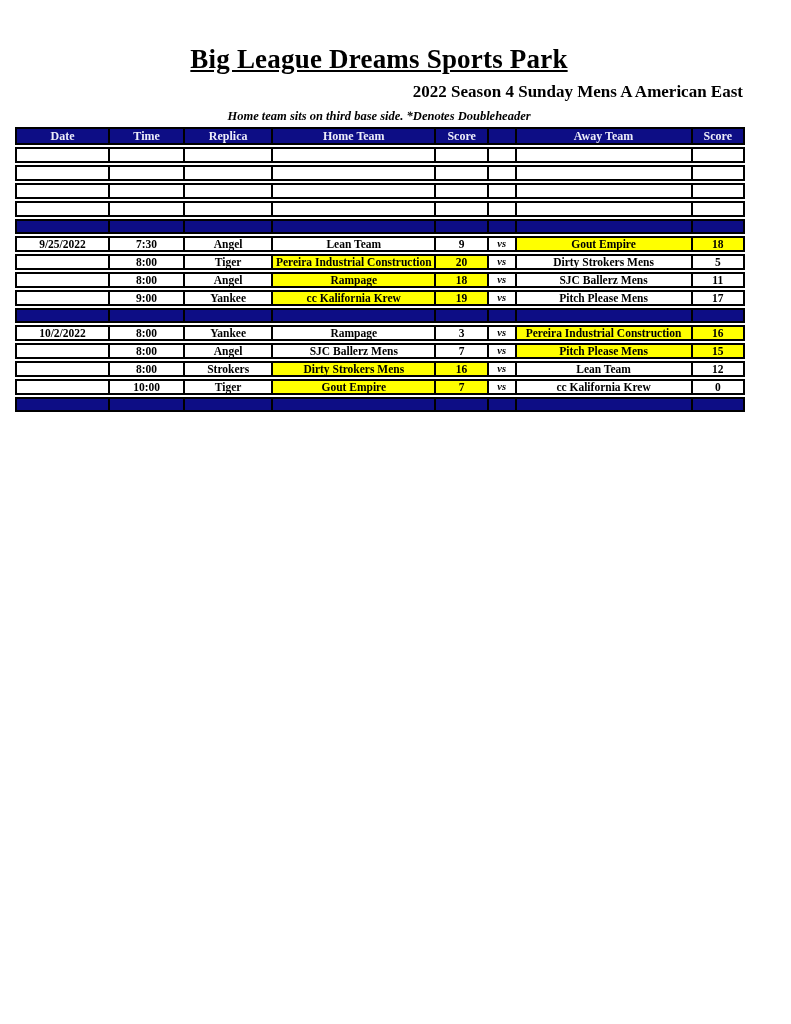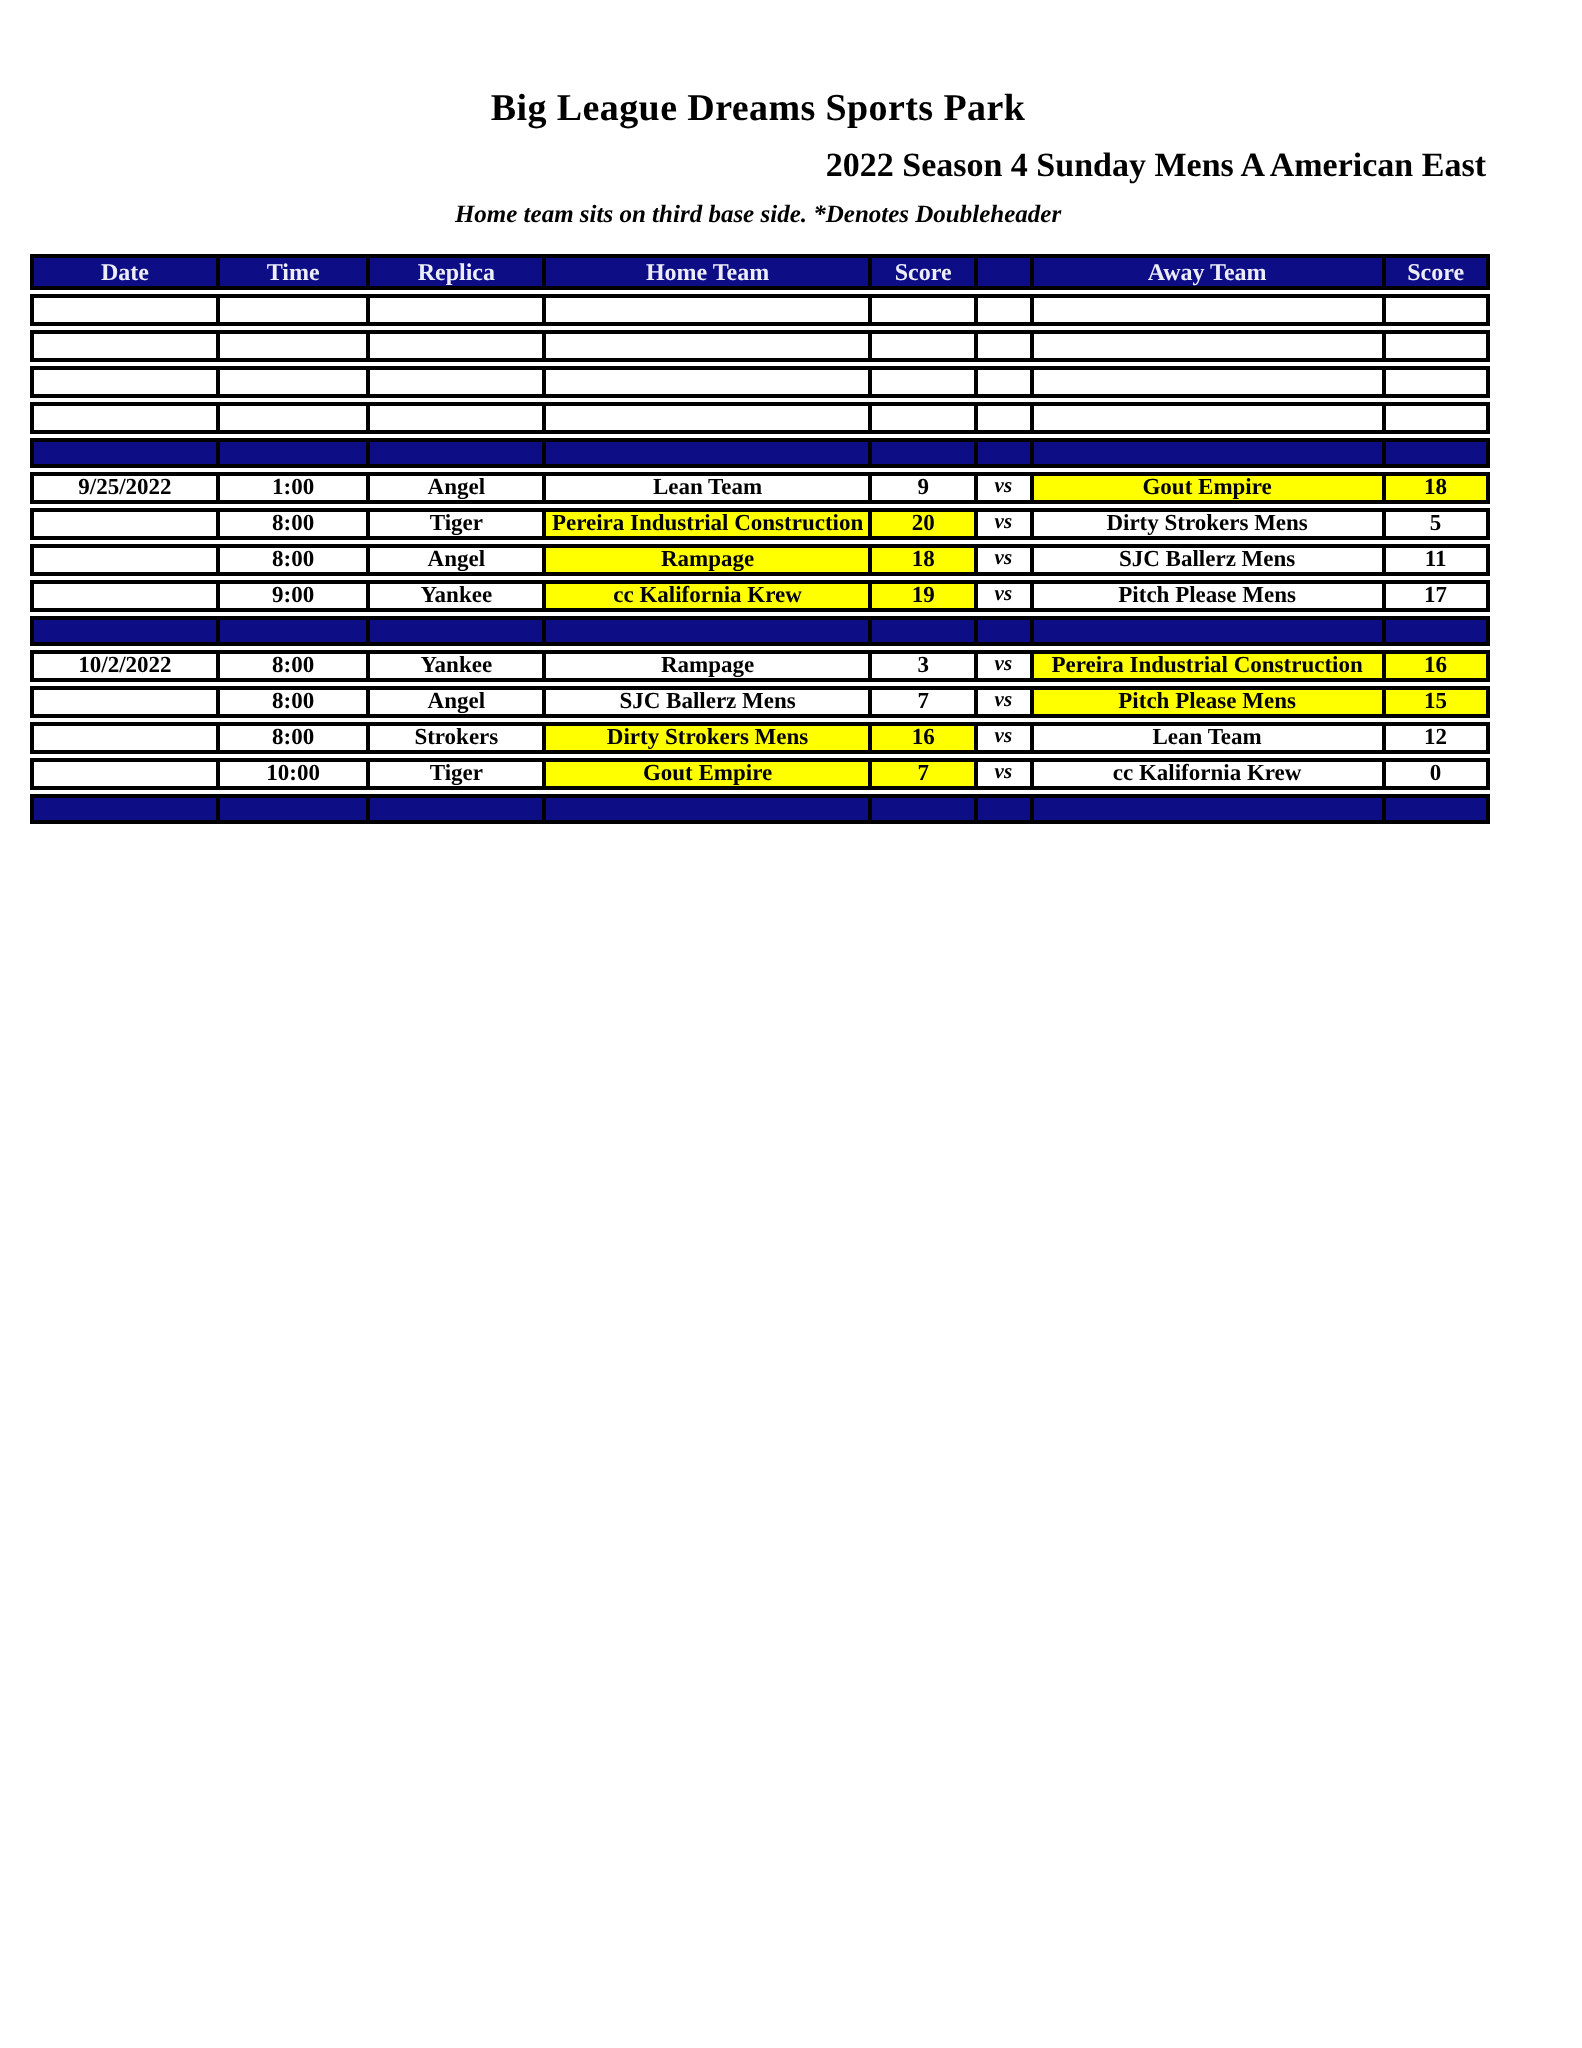--- a/index.html
+++ b/index.html
@@ -13,24 +13,25 @@
   }
   .page-header {
     position: absolute;
     top: 44px;
     left: 15px;
     width: 728px;
     text-align: center;
     color: #000;
   }
   .doc-title {
-    font-size: 19px;
+    font-size: 27px;
     font-weight: bold;
     margin: 0 0 7px 0;
     letter-spacing: 0.2px;
+    text-decoration: underline;
   }
   .doc-subtitle {
     font-size: 17px;
     font-weight: bold;
     margin: 0 0 7px 0;
     text-align: right;
   }
   .doc-note {
     font-size: 12.5px;
     font-weight: bold;
@@ -149,21 +150,21 @@
       <div class="cell c-time"></div>
       <div class="cell c-replica"></div>
       <div class="cell c-home"></div>
       <div class="cell c-home_score"></div>
       <div class="cell c-vs"></div>
       <div class="cell c-away"></div>
       <div class="cell c-away_score"></div>
     </div>
     <div class="row game">
       <div class="cell c-date">9/25/2022</div>
-      <div class="cell c-time">1:00</div>
+      <div class="cell c-time">7:30</div>
       <div class="cell c-replica">Angel</div>
       <div class="cell c-home">Lean Team</div>
       <div class="cell c-home_score">9</div>
       <div class="cell c-vs vs-cell">vs</div>
       <div class="cell c-away hl">Gout Empire</div>
       <div class="cell c-away_score hl">18</div>
     </div>
     <div class="row game">
       <div class="cell c-date"></div>
       <div class="cell c-time">8:00</div>

